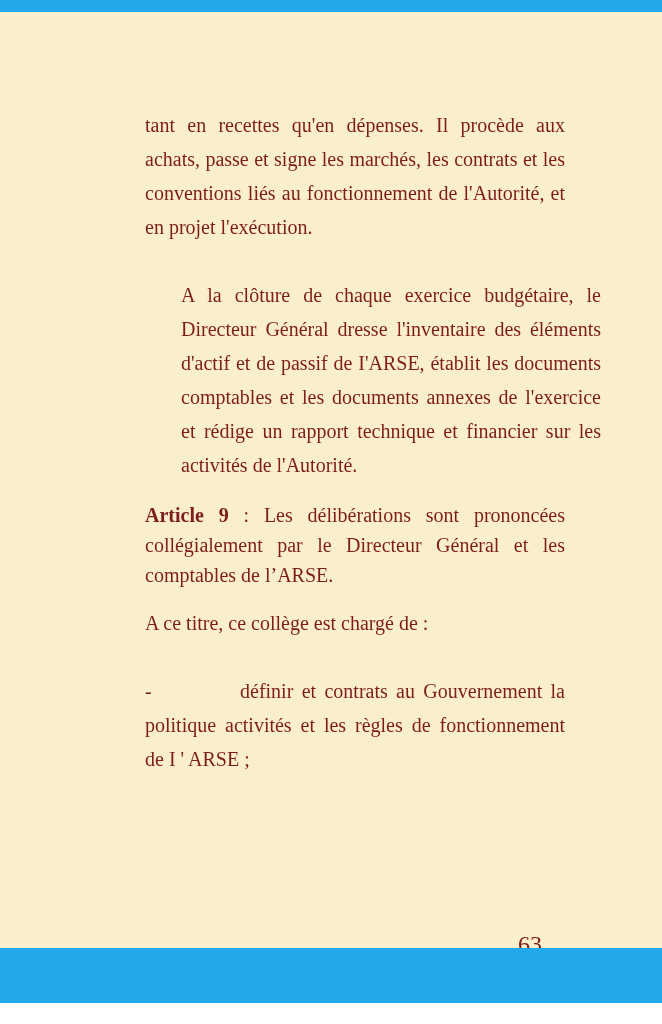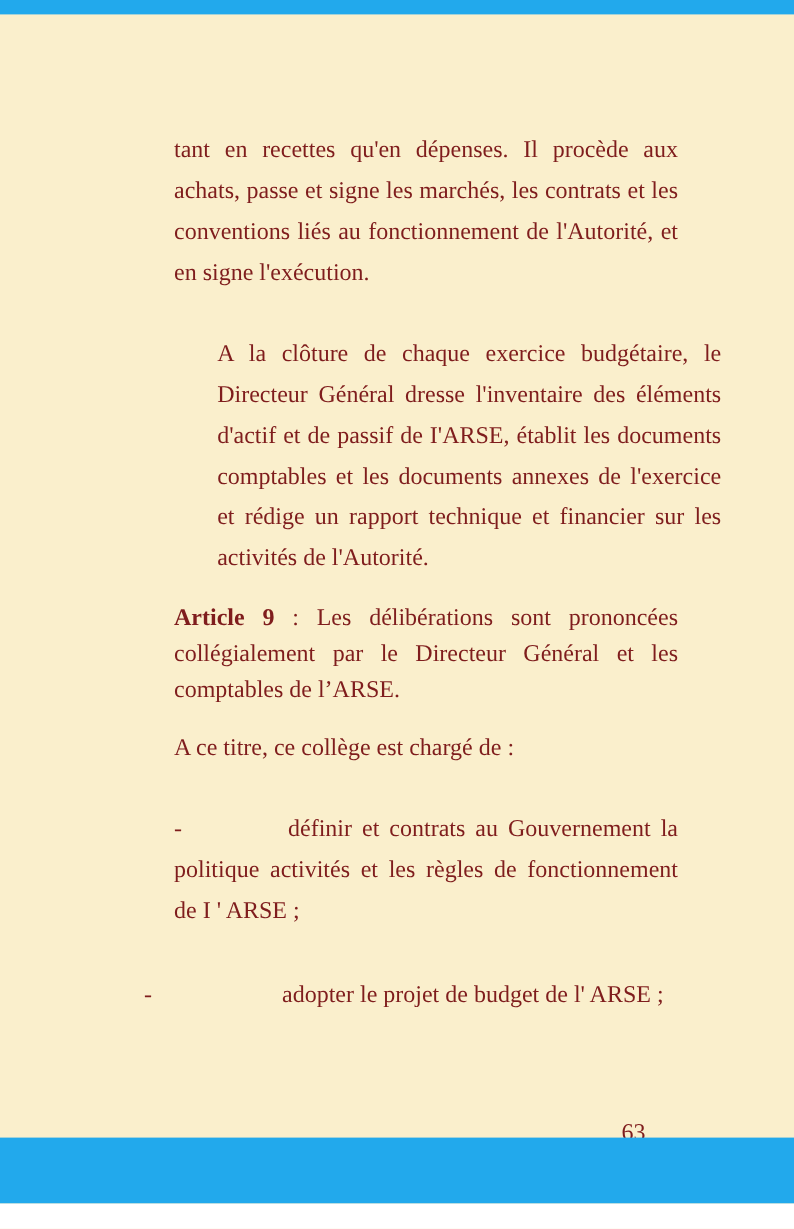--- a/index.html
+++ b/index.html
@@ -44,35 +44,35 @@
     text-underline-offset: 3px;
   }
 
   .marker { display: inline-block; }
   .b1 .marker { width: 95px; }
   .b2 .marker { width: 115px; }
 
   .pageno {
     position: absolute;
     left: 518px; top: 930px; width: 40px;
-    font-size: 20px; line-height: 28px;
+    font-size: 24px; line-height: 28px;
     text-align: left;
   }
 </style>
 </head>
 <body>
 
 <div class="page">
   <div class="bar top"></div>
 
   <div class="block p1 lh34">
     <div class="ln">tant en recettes qu'en dépenses. Il procède aux</div>
     <div class="ln">achats, passe et signe les marchés, les contrats et les</div>
     <div class="ln">conventions liés au fonctionnement de l'Autorité, et</div>
-    <div class="ln last">en signe l'exécution.</div>
+    <div class="ln last">en projet l'exécution.</div>
   </div>
 
   <div class="block p2 lh34">
     <div class="ln">A la clôture de chaque exercice budgétaire, le</div>
     <div class="ln">Directeur Général dresse l'inventaire des éléments</div>
     <div class="ln">d'actif et de passif de I'ARSE, établit les documents</div>
     <div class="ln">comptables et les documents annexes de l'exercice</div>
     <div class="ln">et rédige un rapport technique et financier sur les</div>
     <div class="ln last">activités de l'Autorité.</div>
   </div>
@@ -90,22 +90,17 @@
   </div>
 
   <div class="block b1 lh34">
     <div class="ln">
       <span class="marker">-</span><span>définir et contrats au Gouvernement la</span>
     </div>
     <div class="ln">politique activités et les règles de fonctionnement</div>
     <div class="ln last">de I ' ARSE ;</div>
   </div>
 
-  <div class="block b2 lh34">
-    <div class="ln left">
-      <span class="marker">-</span><span>adopter le projet de budget de l' ARSE ;</span>
-    </div>
-  </div>
 
   <div class="pageno">63</div>
 
   <div class="bar bottom"></div>
 </div>
 
 </body></html>

